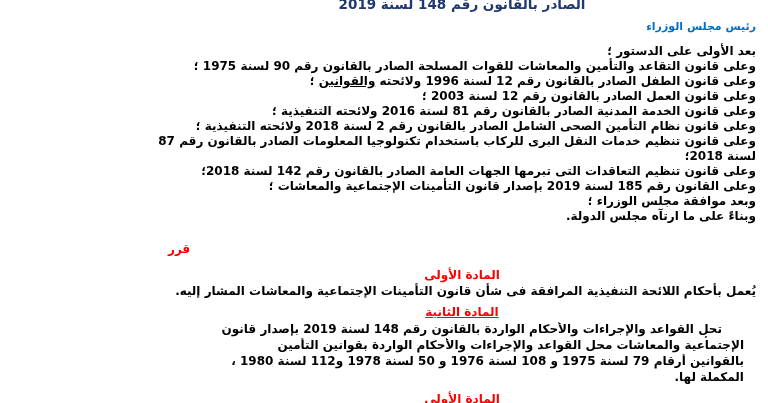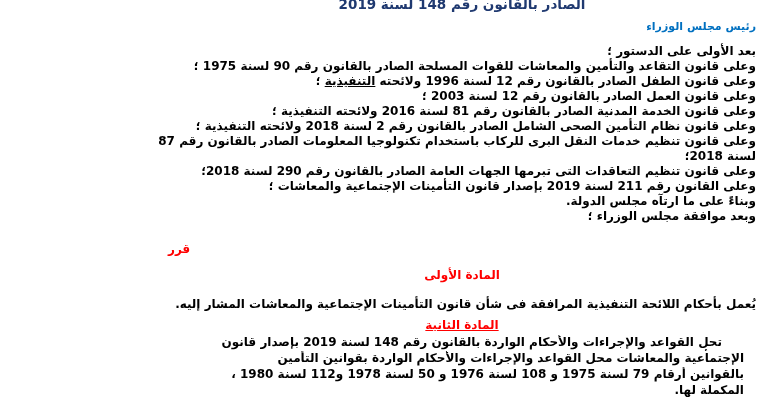--- a/index.html
+++ b/index.html
@@ -50,21 +50,21 @@
     text-align:center;
     color:#FF0000;
     margin-top:11px;
     height:15px;
   }
   .article-heading.gap{margin-top:6px;text-decoration:underline;}
   .aline{
     text-align:right;
     white-space:nowrap;
     height:15px;
-    margin-top:14px;
+    margin-top:1px;
   }
   .jpara{margin:2px 12px 0 50px;}
   .jline{
     text-align:right;
     text-align-last:justify;
     height:16px;
     overflow:hidden;
   }
   .jline.last{text-align-last:right;}
   .jline.indent{padding-right:22px;}
@@ -75,30 +75,30 @@
 <div class="page">
   <div class="doc">
 
     <div class="title">الصادر بالقانون رقم 148 لسنة 2019</div>
 
     <div class="issuer">رئيس مجلس الوزراء</div>
 
     <div class="preamble">
       <div class="pline">بعد الأولى على الدستور ؛</div>
       <div class="pline">وعلى قانون التقاعد والتأمين والمعاشات للقوات المسلحة الصادر بالقانون رقم 90 لسنة 1975 ؛</div>
-      <div class="pline"><span>وعلى قانون الطفل الصادر بالقانون رقم 12 لسنة 1996 ولائحته </span><span class="u">التنفيذية</span><span> ؛</span></div>
+      <div class="pline"><span>وعلى قانون الطفل الصادر بالقانون رقم 12 لسنة 1996 ولائحته </span><span class="u">والقوانين</span><span> ؛</span></div>
       <div class="pline">وعلى قانون العمل الصادر بالقانون رقم 12 لسنة 2003 ؛</div>
       <div class="pline">وعلى قانون الخدمة المدنية الصادر بالقانون رقم 81 لسنة 2016 ولائحته التنفيذية ؛</div>
       <div class="pline">وعلى قانون نظام التأمين الصحى الشامل الصادر بالقانون رقم 2 لسنة 2018 ولائحته التنفيذية ؛</div>
       <div class="pline">وعلى قانون تنظيم خدمات النقل البرى للركاب باستخدام تكنولوجيا المعلومات الصادر بالقانون رقم 87</div>
       <div class="pline">لسنة 2018؛</div>
-      <div class="pline">وعلى قانون تنظيم التعاقدات التى تبرمها الجهات العامة الصادر بالقانون رقم 290 لسنة 2018؛</div>
-      <div class="pline">وعلى القانون رقم 211 لسنة 2019 بإصدار قانون التأمينات الإجتماعية والمعاشات ؛</div>
+      <div class="pline">وعلى قانون تنظيم التعاقدات التى تبرمها الجهات العامة الصادر بالقانون رقم 142 لسنة 2018؛</div>
+      <div class="pline">وعلى القانون رقم 185 لسنة 2019 بإصدار قانون التأمينات الإجتماعية والمعاشات ؛</div>
+      <div class="pline">وبعد موافقة مجلس الوزراء ؛</div>
       <div class="pline">وبناءً على ما ارتآه مجلس الدولة.</div>
-      <div class="pline">وبعد موافقة مجلس الوزراء ؛</div>
     </div>
 
     <div class="decree">قرر</div>
 
     <div class="article-heading">المادة الأولى</div>
     <div class="aline">يُعمل بأحكام اللائحة التنفيذية المرافقة فى شأن قانون التأمينات الإجتماعية والمعاشات المشار إليه.</div>
 
     <div class="article-heading gap">المادة الثانية</div>
     <div class="jpara">
       <div class="jline indent">تحل القواعد والإجراءات والأحكام الواردة بالقانون رقم 148 لسنة 2019 بإصدار قانون التأمينات</div>

